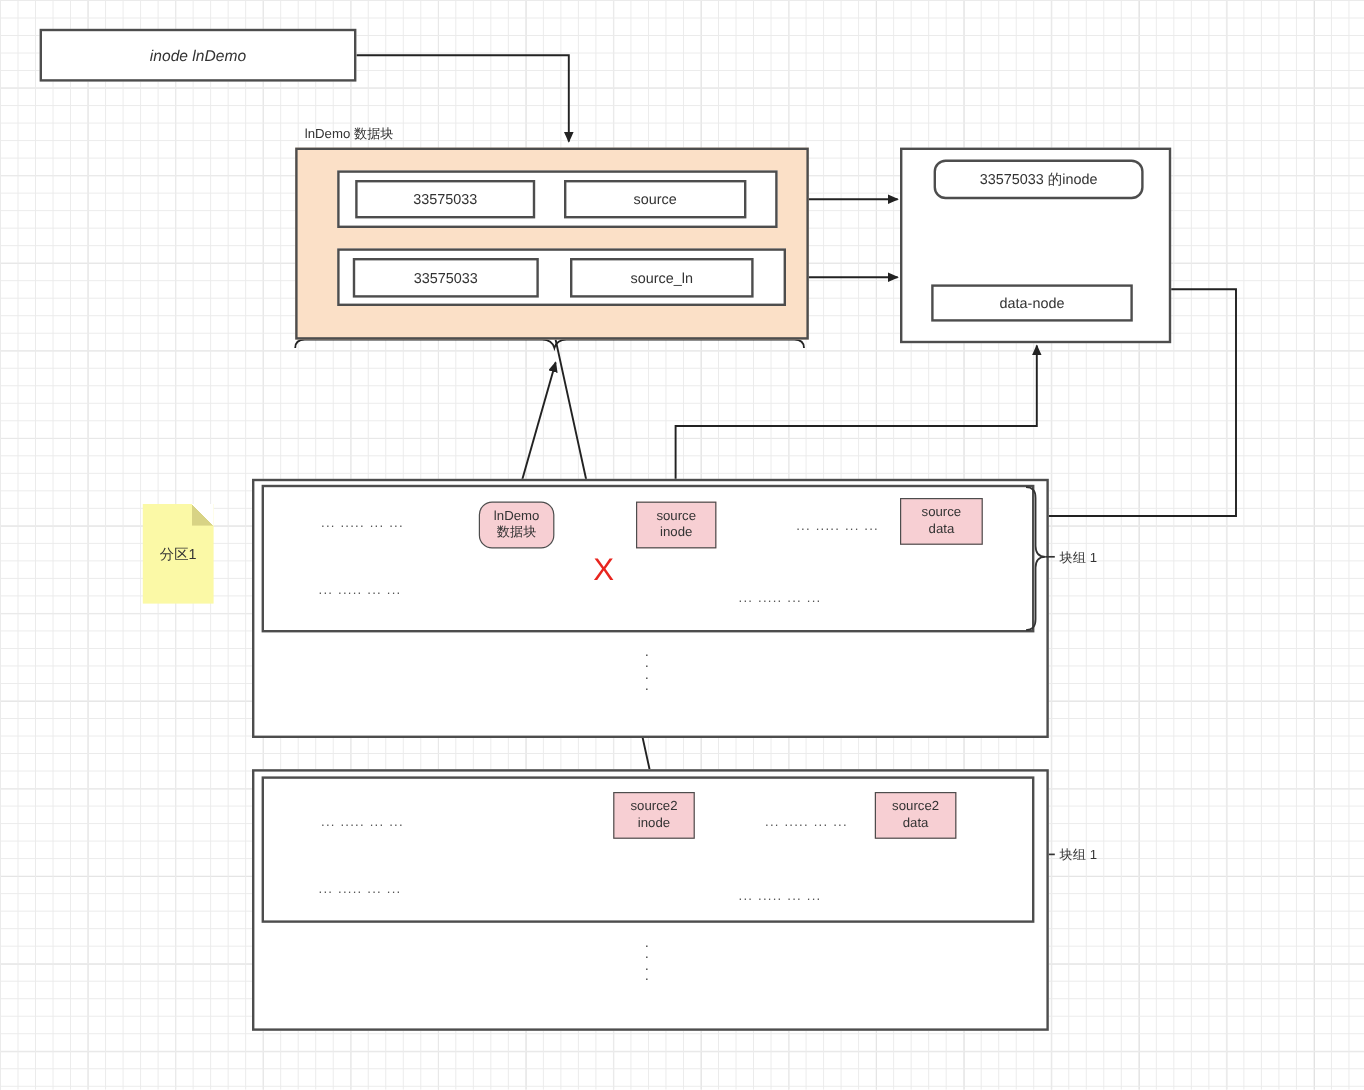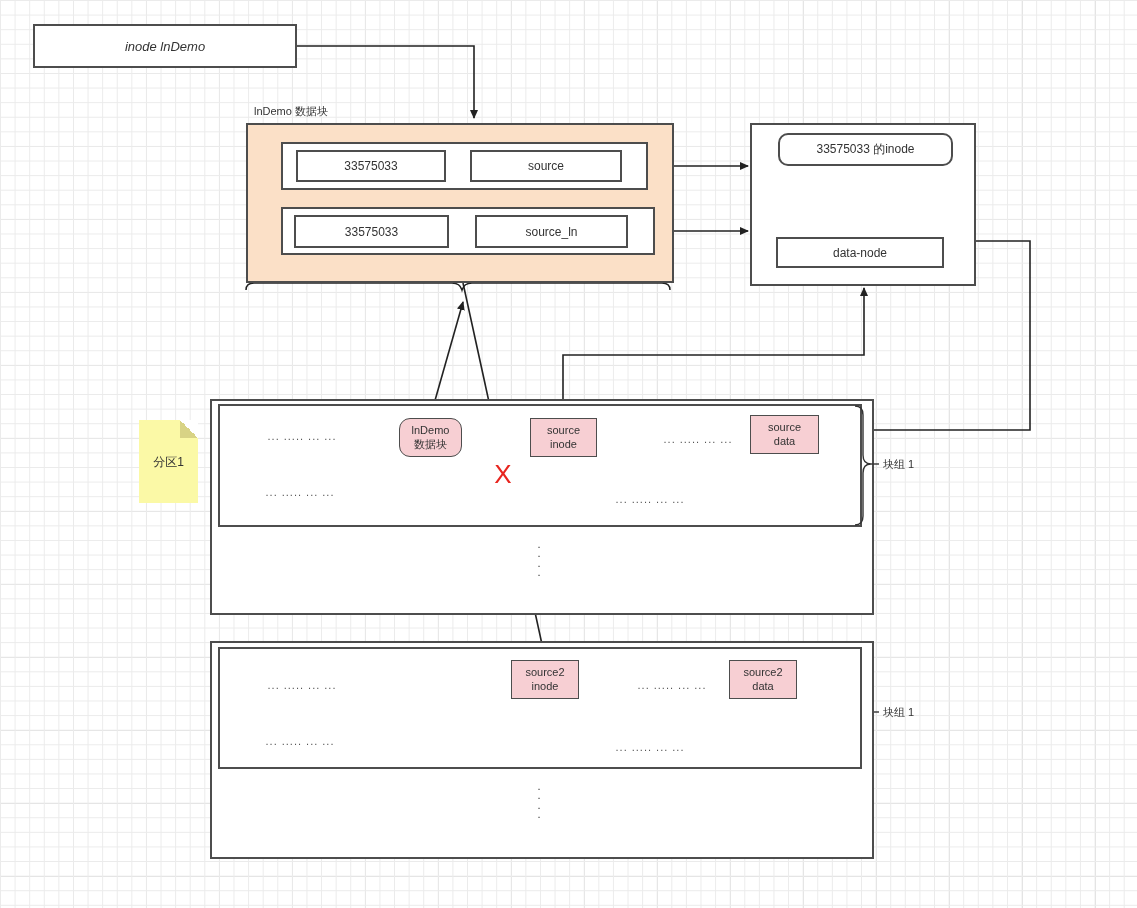--- a/index.html
+++ b/index.html
@@ -117,21 +117,21 @@
   </div>
 
   <div class="node wbox" style="left:750px;top:123px;width:226px;height:163px;"></div>
   <div class="node wbox fs12" style="left:778px;top:133px;width:175px;height:33px;border-radius:10px;">
     <span>33575033 的inode</span>
   </div>
   <div class="node wbox fs12" style="left:776px;top:227px;width:168px;height:31px;margin-top:10px;">
     <span>data-node</span>
   </div>
 
-  <div class="note" style="left:119px;top:420px;width:59px;height:83px;margin-left:20px;">
+  <div class="note" style="left:119px;top:420px;width:59px;height:83px;">
     <div class="fold"></div>
     <div class="txt">分区1</div>
   </div>
 
   <div class="node wbox" style="left:210px;top:399px;width:664px;height:216px;"></div>
   <div class="node wbox" style="left:218px;top:404px;width:644px;height:123px;"></div>
 
   <svg class="layer lines" viewBox="0 0 1137 908">
     <g fill="none" stroke="#333" stroke-width="1.4">
       <path d="M855,406 q8,0 8,9 L863,455 q0,9 8,9 q-8,0 -8,9 L863,516 q0,9 -8,9"></path>

